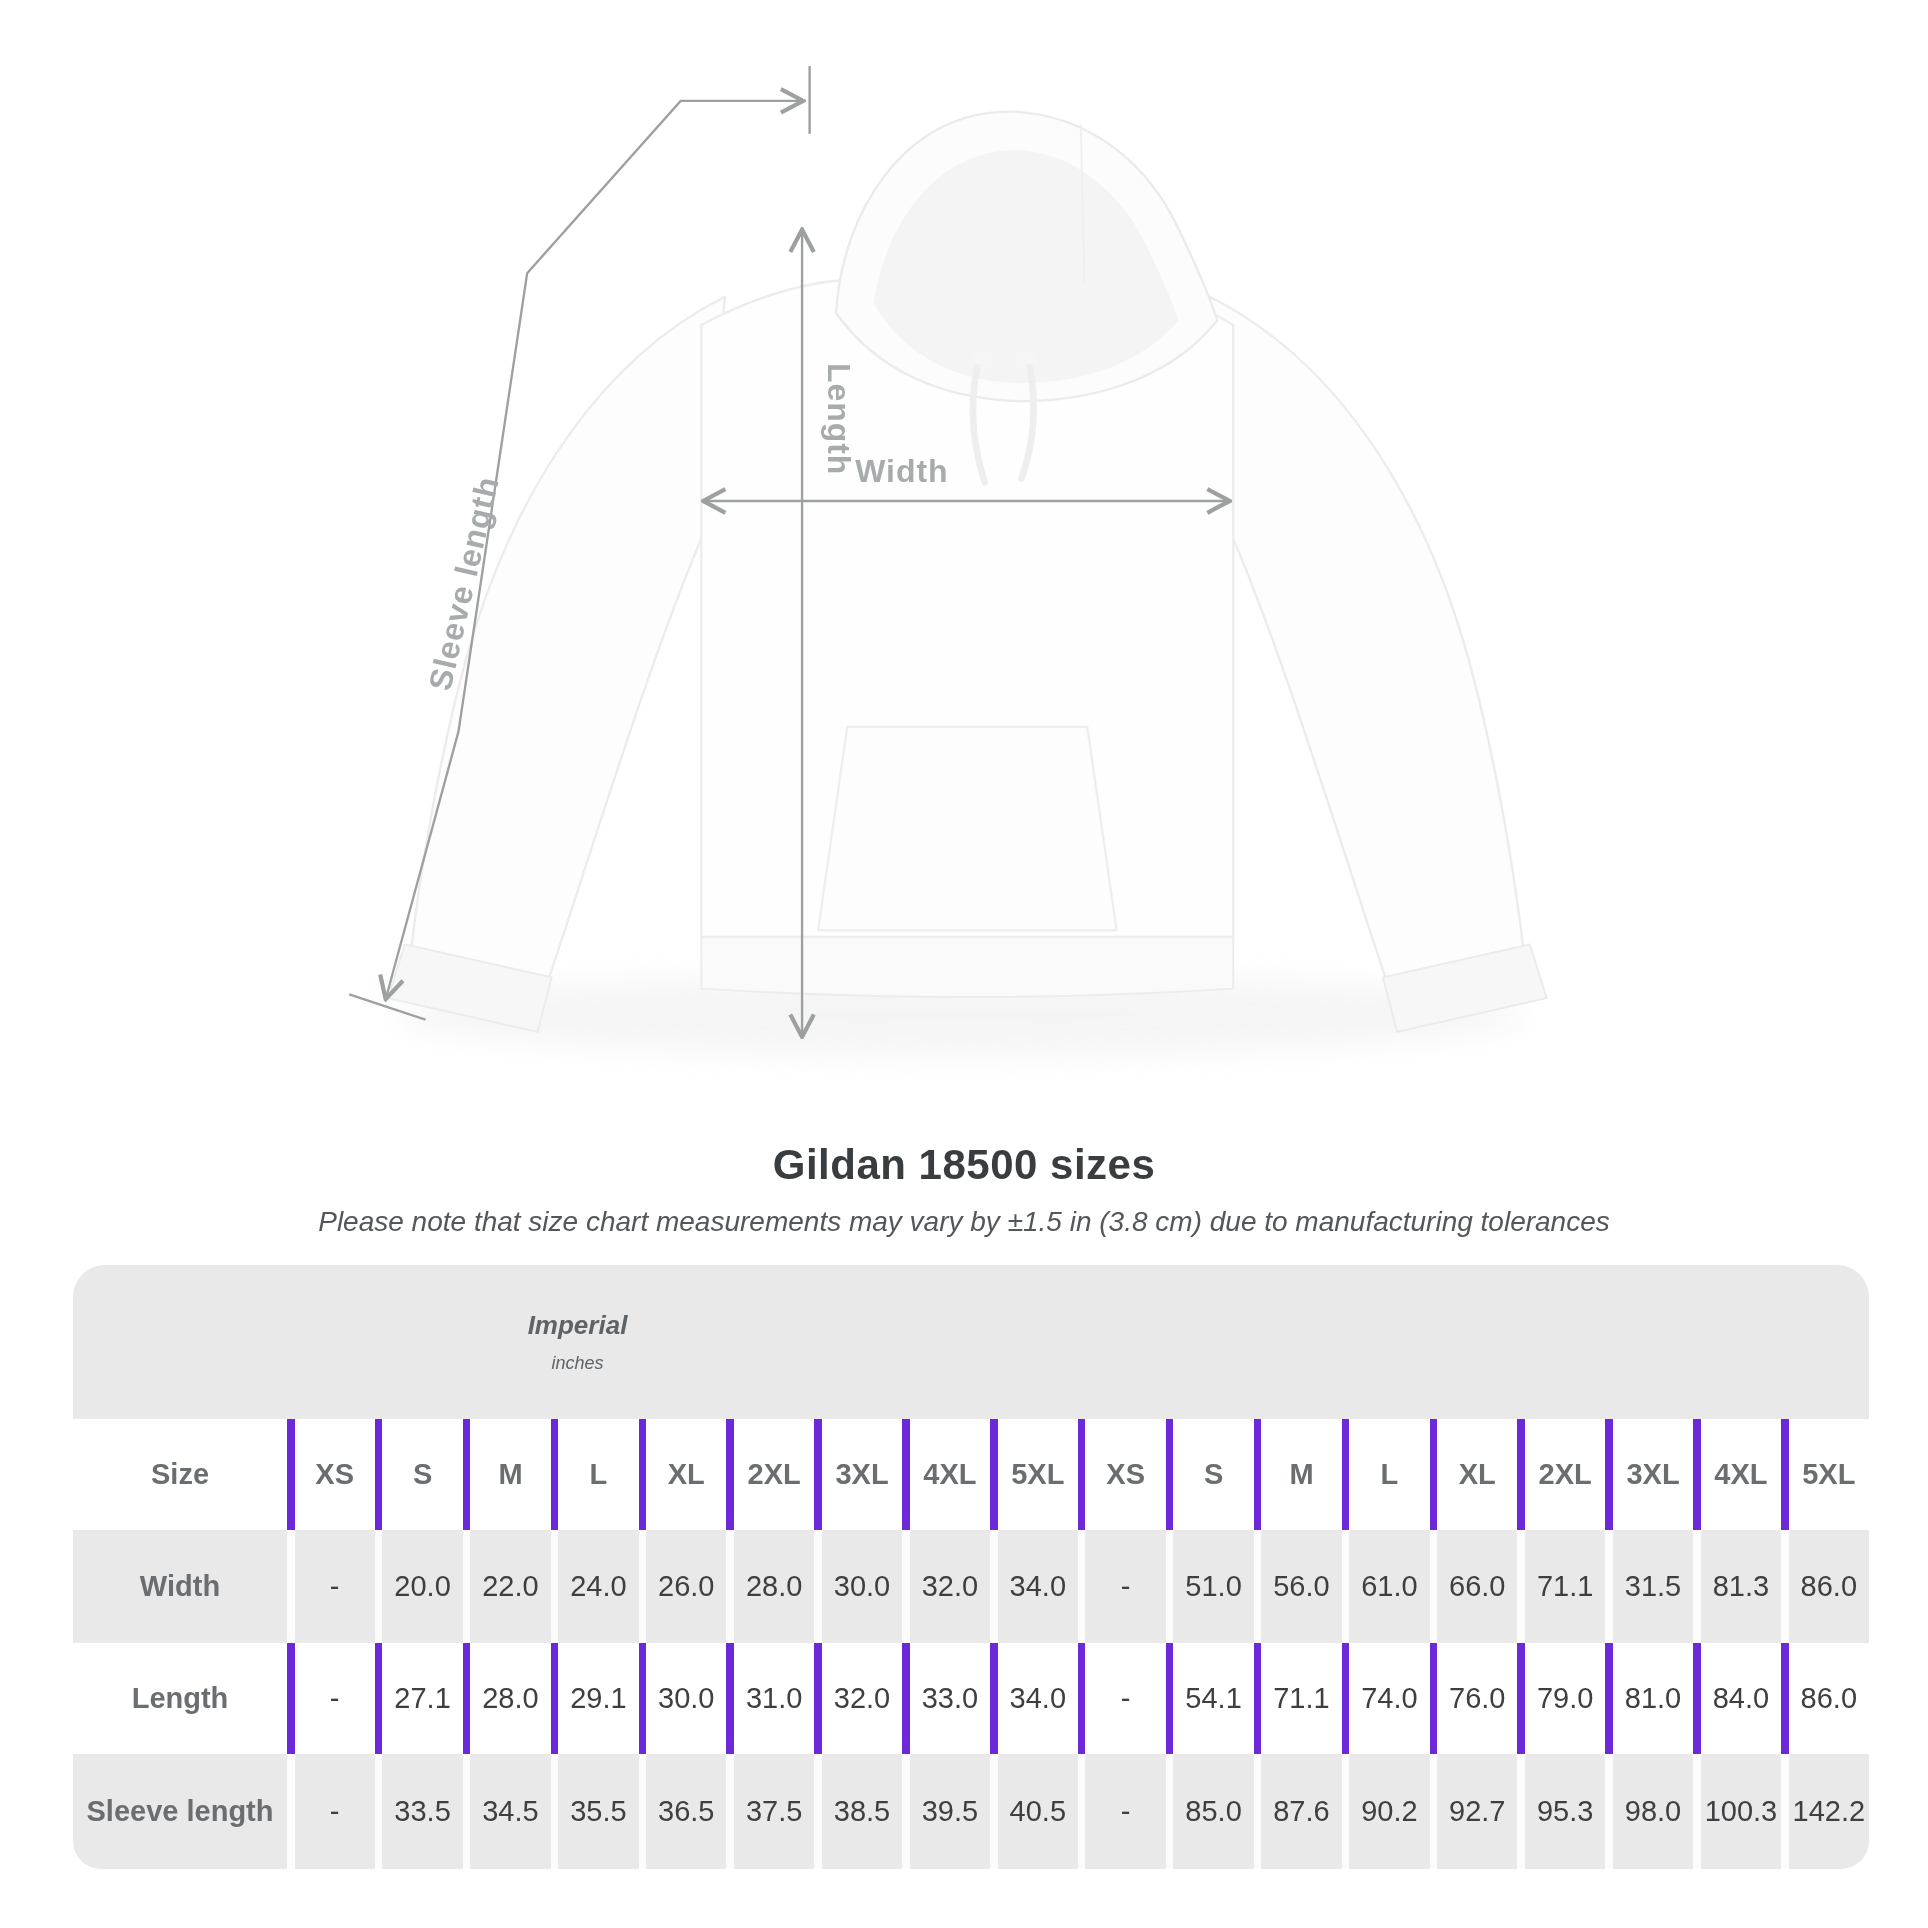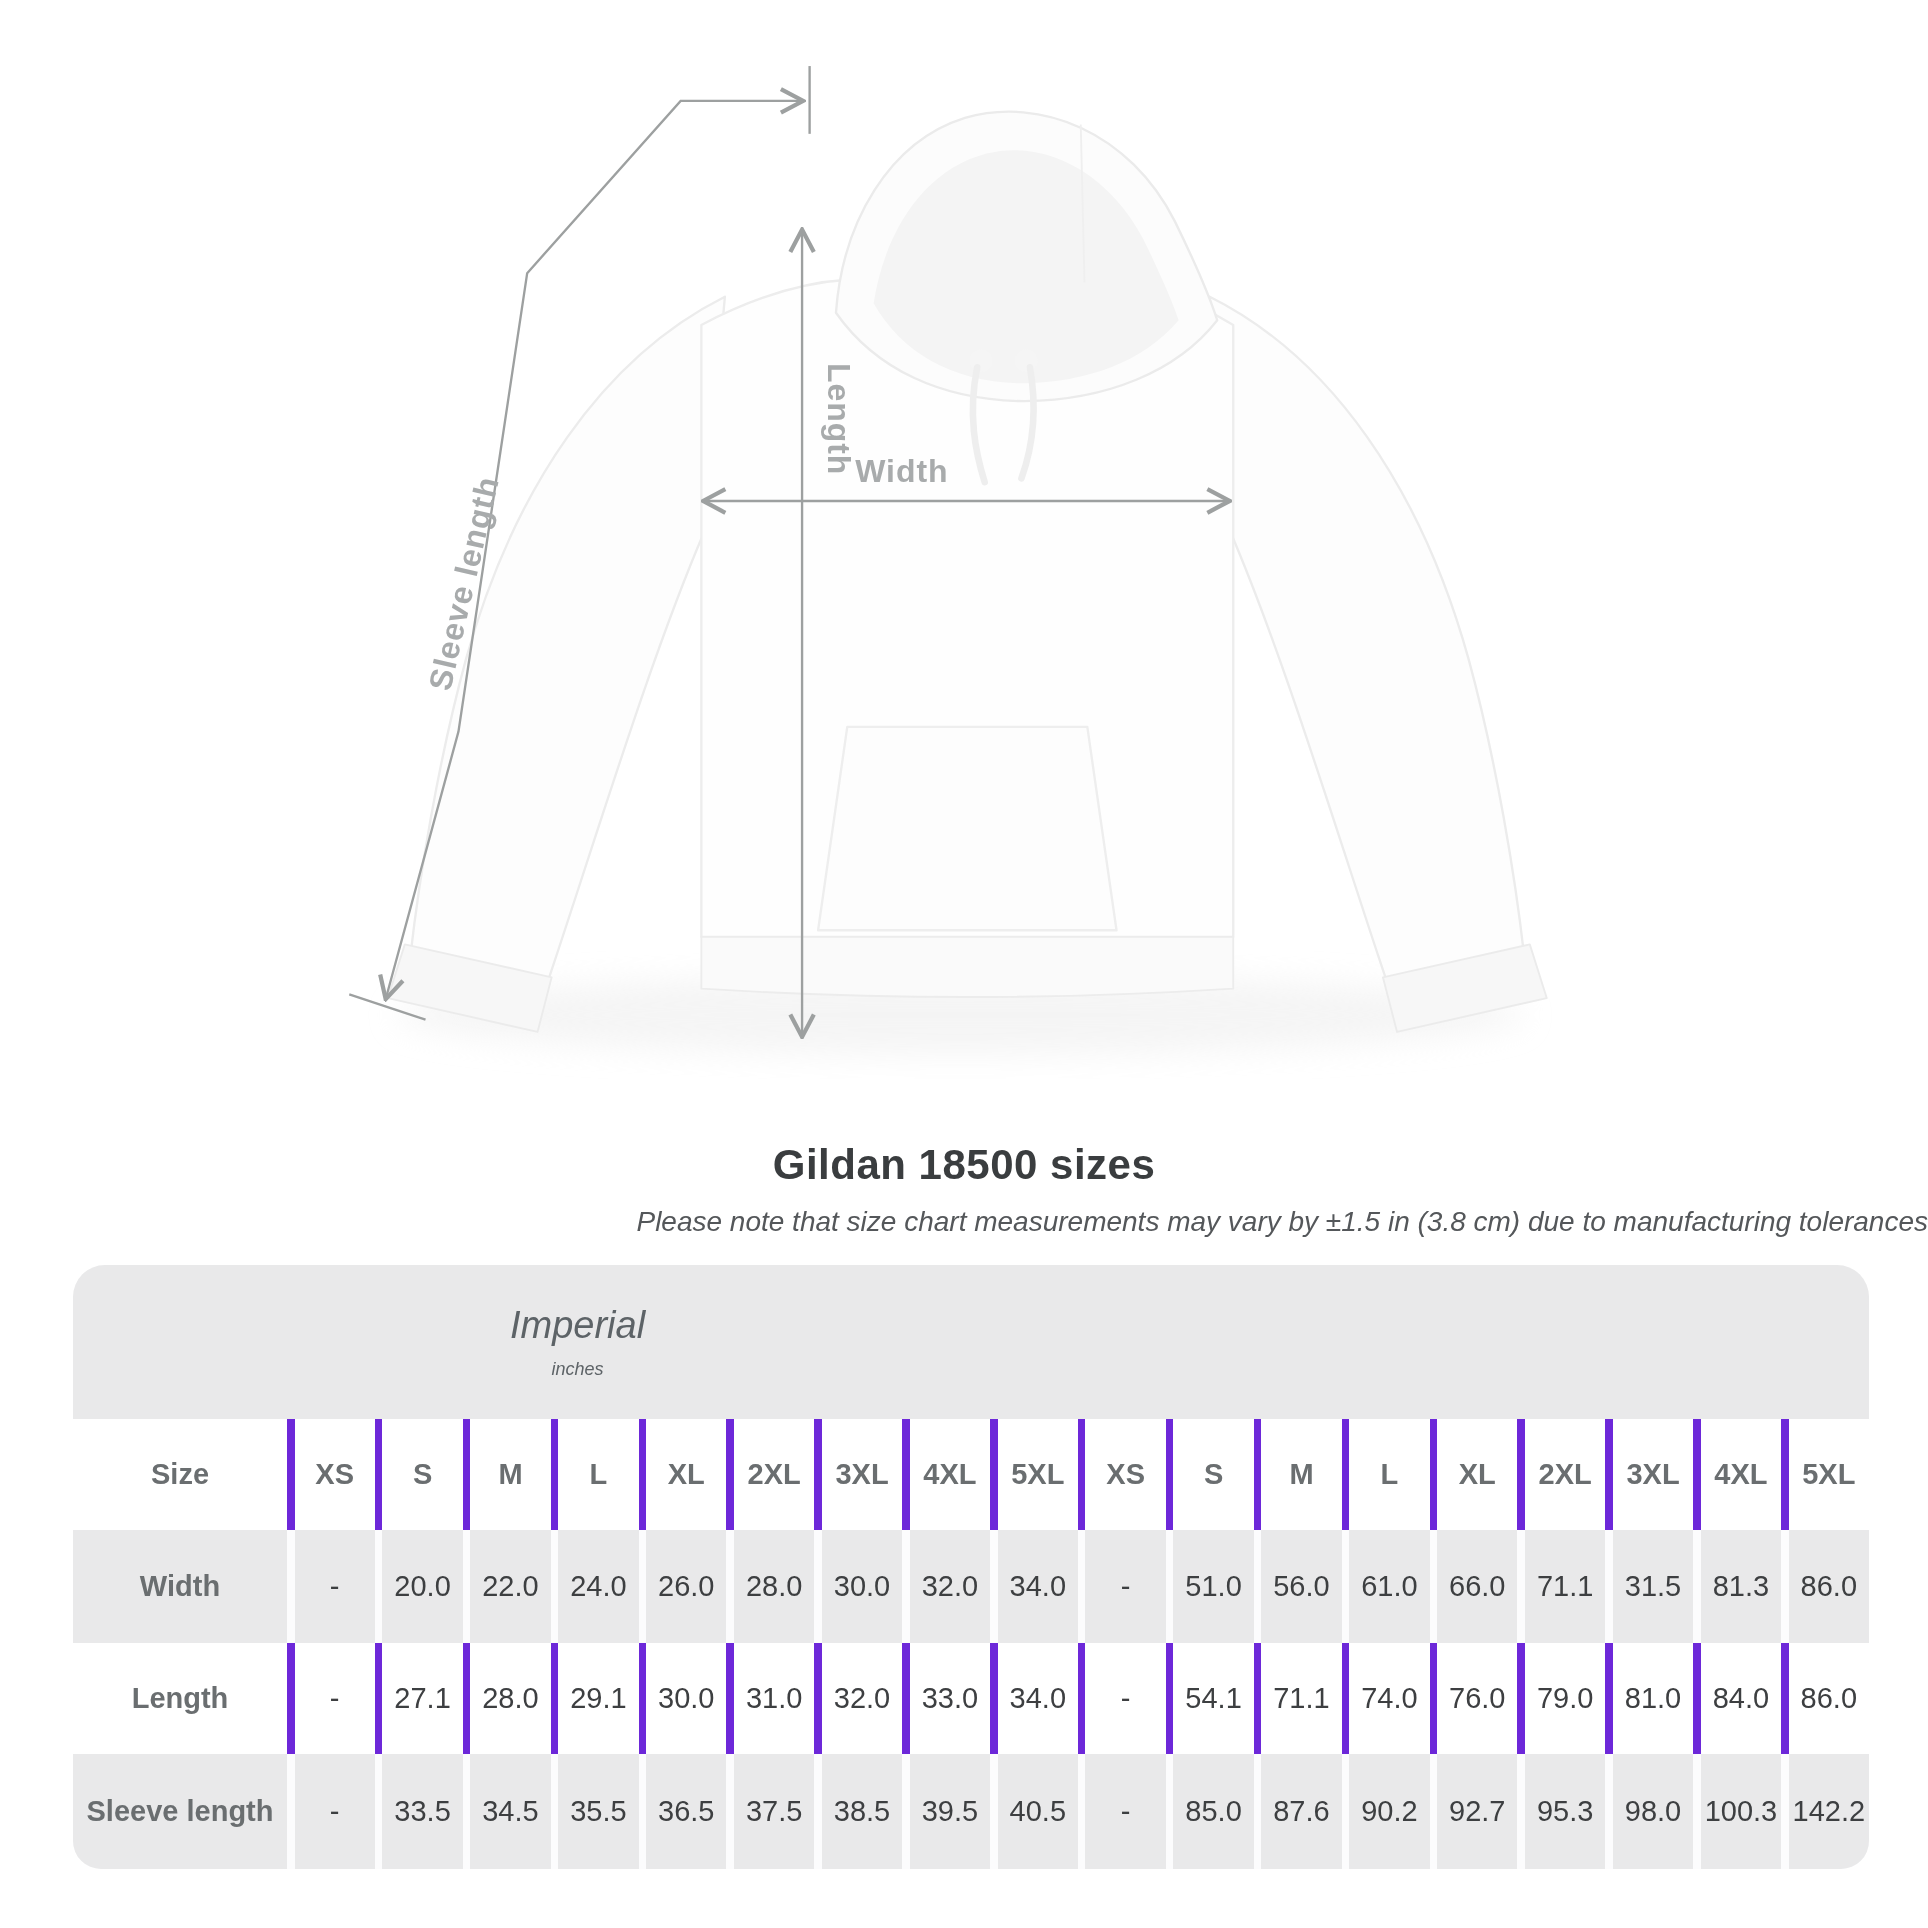--- a/index.html
+++ b/index.html
@@ -9,31 +9,31 @@
   }
   
   .fig{position:absolute;left:0;top:0;width:1928px;height:1130px;}
   .meas-label{font-family:"Liberation Sans",sans-serif;font-weight:bold;font-size:34px;fill:#a8abac;letter-spacing:1px;}
   
   .title{
     position:absolute;left:0;top:1141px;width:1928px;text-align:center;
     font-size:42px;font-weight:bold;color:#3a3d3f;letter-spacing:0.5px;
   }
   .note{
-    position:absolute;left:0;top:1206px;width:1928px;text-align:right;
+    position:absolute;left:0;top:1206px;width:1928px;text-align:center;
     font-size:28px;font-style:italic;color:#54575a;
   }
   
   .size-table{position:absolute;left:73px;top:1265px;width:1796px;}
   .band{
     display:flex;height:154px;background:#e9e9ea;border-radius:32px 32px 0 0;
   }
   .band-group{flex:0 0 1009px;display:flex;flex-direction:column;align-items:center;justify-content:center;gap:11.3px;}
   .band-group.metric{flex:1 1 auto;}
-  .band-label{font-size:38px;font-weight:normal;font-style:italic;color:#5d6367;}
+  .band-label{font-size:26px;font-weight:bold;font-style:italic;color:#5d6367;}
   .band-unit{font-size:18px;font-style:italic;color:#5d6367;}
   .trow{
     display:grid;grid-template-columns:214px repeat(18,1fr);column-gap:7.5px;
   }
   .trow.gapgray{background:#6d28d9;}   
   .trow.gapwhite{background:#fcfcfd;}  
   .trow.last{border-radius:0 0 28px 28px;overflow:hidden;}
   .cell{display:flex;align-items:center;justify-content:center;}
   .trow.gapgray .cell{background:#ffffff;}
   .trow.gapwhite .cell{background:#e9e9ea;}

